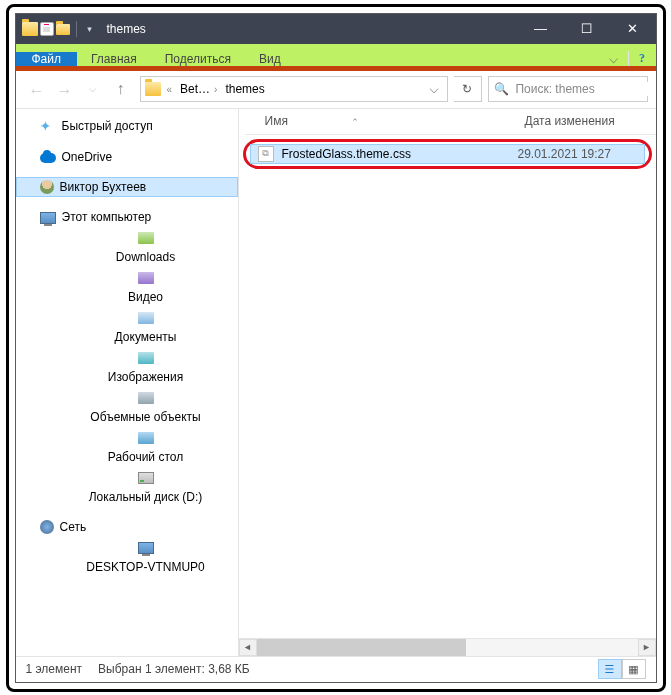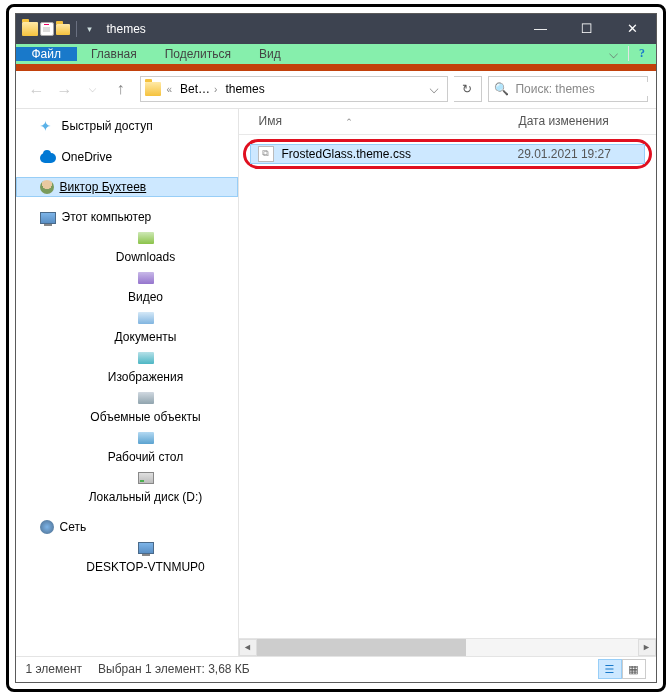--- a/index.html
+++ b/index.html
@@ -8,21 +8,21 @@
 .window { width: 100%; height: 670px; border: 1px solid #5a5a5a; background: #fff; display: flex; flex-direction: column; overflow: hidden; }
 .titlebar { background: #3d4350; height: 30px; display: flex; align-items: center; color: #fff; }
 .titlebar .icons { display: flex; align-items: center; gap: 2px; padding: 0 6px; }
 .titlebar .folder-ico { width: 16px; height: 14px; background: linear-gradient(#ffe9a6, #f5c23d); border-radius: 1px; position: relative; }
 .titlebar .folder-ico::before { content: ""; position: absolute; top: -3px; left: 0; width: 7px; height: 3px; background: #f5c23d; border-radius: 1px 1px 0 0; }
 .titlebar .icon-sm { width: 14px; height: 14px; display: inline-block; }
 .titlebar .divider { width: 1px; height: 16px; background: #6a7080; margin: 0 4px; }
 .titlebar .title-text { flex: 1; padding-left: 4px; font-size: 12px; }
 .winbuttons { display: flex; height: 100%; }
 .winbuttons div { width: 46px; display: flex; align-items: center; justify-content: center; color: #fff; font-size: 13px; cursor: pointer; }
-.ribbon-tabs { background: #86efac; height: 27px; display: flex; align-items: center; border-bottom: 7px solid #c2410c; }
+.ribbon-tabs { background: #bef264; height: 27px; display: flex; align-items: flex-end; border-bottom: 5px solid #c2410c; }
 .file-tab { background: #1979ca; color: #fff; padding: 0 16px; display: flex; align-items: center; font-size: 12px; cursor: pointer; }
 .tab { padding: 0 14px; display: flex; align-items: center; color: #444; cursor: pointer; }
 .ribbon-spacer { flex: 1; }
 .ribbon-expand { width: 28px; display: flex; align-items: center; justify-content: center; color: #666; cursor: pointer; }
 .ribbon-help { width: 28px; display: flex; align-items: center; justify-content: center; color: #1979ca; cursor: pointer; font-weight: bold; border-left: 1px solid #e4e4e4; font-family: Georgia, serif; }
 .navbar { height: 38px; display: flex; align-items: center; padding: 4px 8px; gap: 6px; border-bottom: 1px solid #e4e4e4; }
 .nav-arrows { display: flex; gap: 2px; align-items: center; }
 .nav-btn { width: 26px; height: 26px; display: flex; align-items: center; justify-content: center; color: #888; font-size: 16px; cursor: pointer; border-radius: 2px; }
 .nav-btn.disabled { color: #ccc; }
 .address-bar { flex: 1; height: 26px; border: 1px solid #ccc; display: flex; align-items: center; padding: 0 4px; gap: 4px; }
@@ -31,42 +31,42 @@
 .crumb { display: flex; align-items: center; gap: 4px; white-space: nowrap; cursor: pointer; padding: 2px 2px; }
 .crumb-sep { color: #888; font-size: 10px; }
 .addr-drop { margin-left: auto; color: #666; padding: 0 4px; cursor: pointer; }
 .refresh-btn { width: 28px; height: 26px; border: 1px solid #ccc; border-left: none; display: flex; align-items: center; justify-content: center; cursor: pointer; color: #555; }
 .search-box { width: 160px; height: 26px; border: 1px solid #ccc; display: flex; align-items: center; padding: 0 6px; color: #888; gap: 6px; }
 .search-box input { border: none; outline: none; flex: 1; font-size: 12px; color: #333; }
 .search-box input::placeholder { color: #888; }
 .body-area { flex: 1; display: flex; min-height: 0; }
 .sidebar { width: 223px; border-right: 1px solid #e4e4e4; padding: 6px 0; overflow-y: auto; }
 .tree-item { display: flex; align-items: center; gap: 6px; padding: 3px 6px 3px 24px; cursor: pointer; white-space: nowrap; }
-.tree-item.selected { background: #cde8ff; outline: 1px solid #98cef7; outline-offset: -1px; text-decoration: underline; }
+.tree-item.selected { background: #cde8ff; outline: 1px solid #98cef7; outline-offset: -1px; }
 .tree-item.sub { padding-left: 44px; flex-direction: column; }
 .tree-group-space { height: 10px; }
 .ico { width: 16px; height: 16px; display: inline-block; flex-shrink: 0; }
 .ico-star { color: #5bb2e8; font-size: 14px; line-height: 16px; }
 .ico-onedrive { width: 16px; height: 10px; background: #0078d4; border-radius: 5px; margin-top: 3px; position: relative; }
 .ico-onedrive::before { content: ""; position: absolute; width: 8px; height: 8px; background: #0078d4; border-radius: 50%; top: -3px; left: 3px; }
 .ico-user { width: 14px; height: 14px; border-radius: 50%; background: radial-gradient(circle at 50% 30%, #e8c9a0 40%, #7a9b5c 42%); }
 .ico-pc { width: 16px; height: 12px; border: 1px solid #4a6a8a; background: linear-gradient(#7db4e8, #5a8fc4); position: relative; margin-top: 2px; }
 .ico-pc::after { content: ""; position: absolute; bottom: -3px; left: 3px; width: 8px; height: 2px; background: #888; }
 .ico-folder-s { width: 16px; height: 12px; background: linear-gradient(#ffe9a6, #f5c23d); border-radius: 1px; margin-top: 2px; position: relative; }
 .ico-down { background: linear-gradient(#cde8b5, #8bc34a); }
 .ico-video { background: linear-gradient(#c8b8e8, #9575cd); }
 .ico-doc { background: linear-gradient(#d4e8f7, #81b5e0); }
 .ico-img { background: linear-gradient(#b5e0e8, #4db6c4); }
 .ico-music { background: linear-gradient(#ffe0b5, #ffb74d); }
 .ico-3d { background: linear-gradient(#d0d8e0, #90a4ae); }
 .ico-drive { width: 16px; height: 12px; background: linear-gradient(#e0e0e0, #bdbdbd); border: 1px solid #888; margin-top: 2px; position: relative; }
 .ico-drive::after { content: ""; position: absolute; bottom: 1px; left: 1px; width: 4px; height: 2px; background: #4caf50; }
 .ico-net { width: 14px; height: 14px; border-radius: 50%; background: radial-gradient(circle, #7db4e8, #4a6a8a); }
 .content { flex: 1; display: flex; flex-direction: column; position: relative; }
-.col-headers { height: 26px; display: flex; align-items: center; border-bottom: 1px solid #e8e8e8; padding-left: 20px; color: #555; font-size: 12px; }
+.col-headers { height: 26px; display: flex; align-items: center; border-bottom: 1px solid #e8e8e8; padding-left: 20px; color: #555; font-size: 12px; margin-left: 6px; }
 .col-name { width: 260px; cursor: pointer; }
 .col-date { flex: 1; cursor: pointer; }
 .file-list { flex: 1; overflow: auto; padding: 4px 8px; position: relative; }
 .file-row-wrap { border: 3px solid #e01020; border-radius: 18px; padding: 2px 4px; margin: 0 -4px; }
 .file-row { display: flex; align-items: center; padding: 2px 8px; background: #cde8ff; outline: 1px solid #98cef7; outline-offset: -1px; cursor: pointer; }
 .file-ico { width: 16px; height: 16px; background: #fff; border: 1px solid #bbb; font-size: 9px; display: flex; align-items: center; justify-content: center; color: #888; margin-right: 8px; flex-shrink: 0; }
 .file-name { width: 236px; }
 .file-date { color: #555; }
 .hscroll { height: 18px; border-top: 1px solid #e4e4e4; display: flex; align-items: center; background: #f5f5f5; }
 .hscroll-btn { width: 18px; height: 100%; display: flex; align-items: center; justify-content: center; background: #f0f0f0; border: 1px solid #ddd; color: #666; font-size: 9px; cursor: pointer; }

